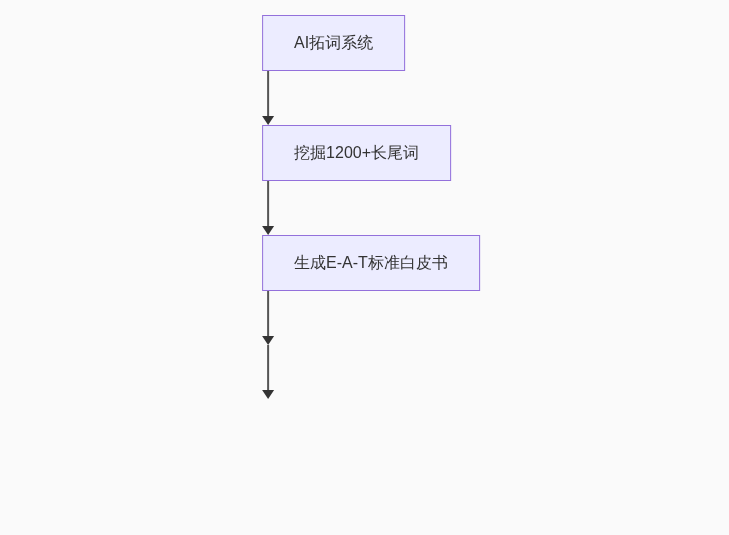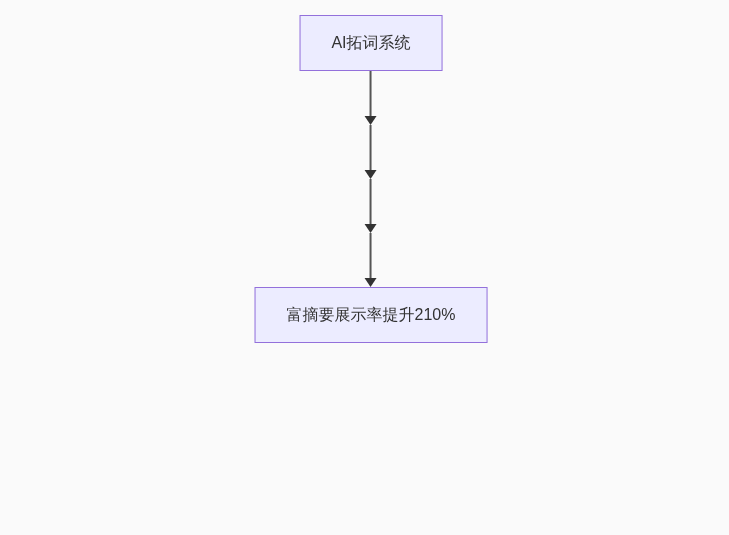--- a/index.html
+++ b/index.html
@@ -14,21 +14,21 @@
     overflow: hidden;
     position: relative;
   }
   .flow-column {
     position: absolute;
     top: 15px;
     left: 371px;
     transform: translateX(-50%);
     display: flex;
     flex-direction: column;
-    align-items: center;
+    align-items: flex-start;
   }
   .flow-node {
     background: var(--node-fill, #ECECFF);
     border: 1px solid var(--node-border, #9370DB);
     color: var(--node-text, #333333);
     font-size: 16px;
     line-height: 24px;
     padding: 15px 31px;
     text-align: center;
     white-space: nowrap;
@@ -59,33 +59,34 @@
 
 <div class="flow-column">
 
   <div class="flow-node">AI拓词系统</div>
 
   <div class="flow-connector">
     <div class="line"></div>
     <div class="head"></div>
   </div>
 
+  <div class="flow-node">挖掘1200+长尾词</div>
+
+  <div class="flow-connector">
+    <div class="line"></div>
+    <div class="head"></div>
+  </div>
+
+  <div class="flow-node">生成E-A-T标准白皮书</div>
 
   <div class="flow-connector">
     <div class="line"></div>
     <div class="head"></div>
   </div>
 
 
   <div class="flow-connector">
     <div class="line"></div>
     <div class="head"></div>
   </div>
 
 
-  <div class="flow-connector">
-    <div class="line"></div>
-    <div class="head"></div>
-  </div>
-
-  <div class="flow-node">富摘要展示率提升210%</div>
-
 </div>
 
 </body></html>

